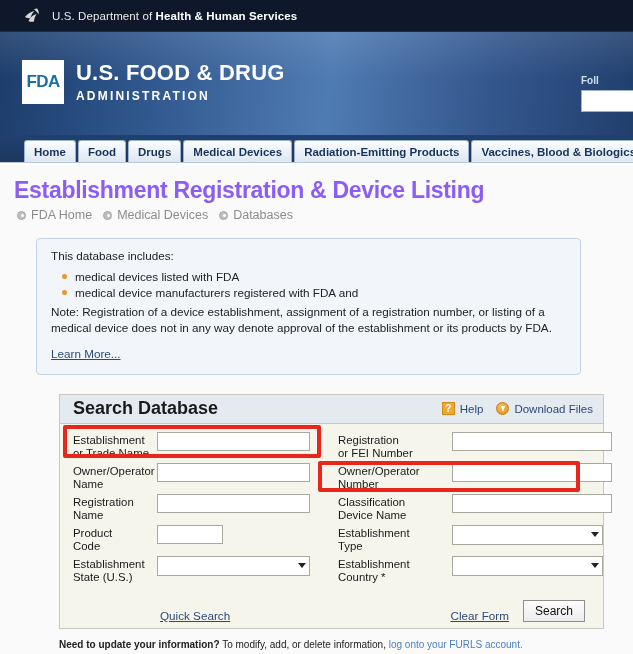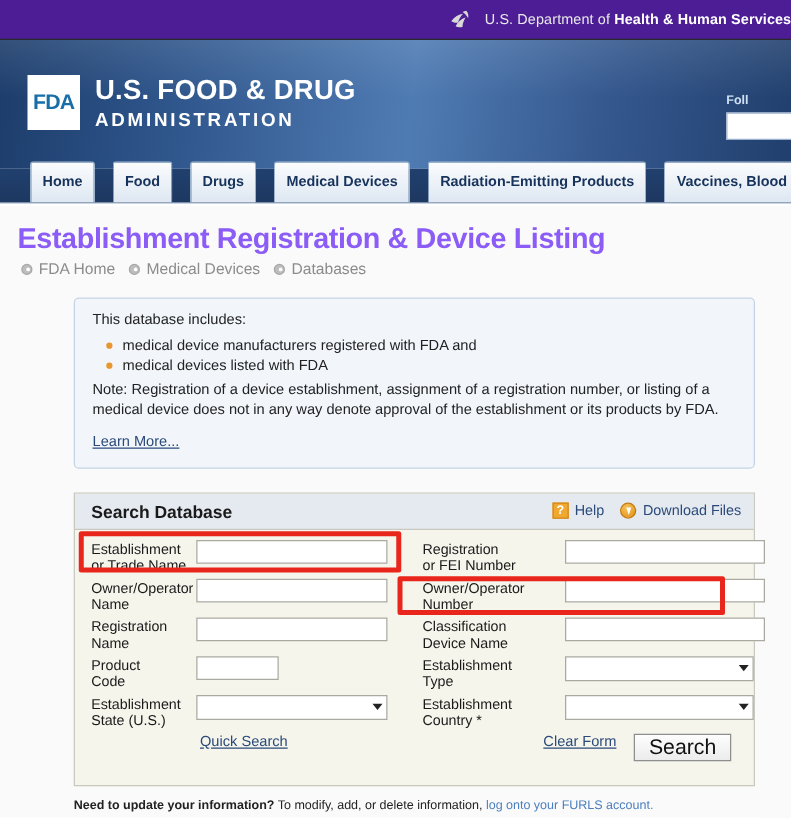--- a/index.html
+++ b/index.html
@@ -13,26 +13,25 @@
   #page {
     position: relative;
     width: 633px; height: 654px;
     overflow: hidden;
     background: #ffffff;
   }
 
   
   .hhs-bar {
     height: 32px;
-    background: #4c1d95;
+    background: #0f172a;
     display: flex;
     align-items: center;
-    padding-left: 32px;
+    padding-left: 22px;
     border-bottom: 1px solid #2a2a2a;
-    justify-content: flex-end;
   }
   .hhs-logo { width: 22px; height: 20px; margin-right: 8px; flex: none; }
   .hhs-text {
     color: #e9e9e9;
     font-size: 11.5px;
     letter-spacing: .1px;
     white-space: nowrap;
   }
   .hhs-text b { color: #ffffff; font-weight: bold; }
 
@@ -69,21 +68,21 @@
     font-family: "Liberation Sans", sans-serif;
   }
   .fda-words { line-height: 1; }
   .fda-line1 {
     color: #ffffff; font-weight: bold;
     font-size: 22px; letter-spacing: .2px;
     white-space: nowrap;
   }
   .fda-line2 {
     color: #ffffff;
-    font-size: 15px; letter-spacing: 2.2px;
+    font-size: 12px; letter-spacing: 2.2px;
     margin-top: 6px; font-weight: bold;
     white-space: nowrap;
   }
   .follow-block {
     position: absolute;
     top: 43px; right: -20px;
     width: 72px;
   }
   .follow-label {
     color: #cfe0f2;
@@ -101,26 +100,26 @@
   
   .nav-wrap {
     height: 27px;
     background: linear-gradient(180deg,#21406e,#1d3861);
     position: relative;
     padding-left: 24px;
     display: flex;
     align-items: flex-end;
   }
   .nav-tab {
-    height: 33px;
+    height: 22px;
     background: linear-gradient(180deg,#fbfcfd,#dde7f2);
     border: 1px solid #9bb3cd;
     border-bottom: none;
     border-radius: 3px 3px 0 0;
-    margin-right: 14px;
+    margin-right: 2px;
     padding: 0 9px;
     display: flex; align-items: center;
     font-size: 11.5px;
     font-weight: bold;
     color: #17335c;
     white-space: nowrap;
     cursor: pointer;
   }
   .nav-rule {
     height: 3px;
@@ -161,21 +160,21 @@
   }
   .bc-link {
     color: #8c8c8c;
     margin-right: 11px;
     cursor: pointer;
     white-space: nowrap;
   }
 
   
   .info-box {
-    margin: 16px 0 0 45px;
+    margin: 16px 0 0 22px;
     width: 545px;
     background: #f2f6fb;
     border: 1px solid #c4d4e6;
     border-radius: 4px;
     padding: 9px 14px 11px 14px;
     font-size: 11.7px;
     color: #222;
     line-height: 1.42;
   }
   .info-box ul { margin: 4px 0 2px 0; padding-left: 22px; list-style: none; }
@@ -201,21 +200,21 @@
     background: #f5f5ec;
   }
   .panel-head {
     height: 29px;
     background: #e5eaf0;
     border-bottom: 1px solid #c9c9c0;
     display: flex; align-items: center;
     padding: 0 10px 0 13px;
   }
   .panel-title {
-    font-size: 14px; font-weight: bold; color: #1a1a1a;
+    font-size: 18px; font-weight: bold; color: #1a1a1a;
     flex: 1; white-space: nowrap;
   }
   .head-link {
     display: flex; align-items: center;
     margin-left: 13px;
     font-size: 11.5px;
     color: #2b4a7a;
     cursor: pointer;
     white-space: nowrap;
   }
@@ -312,21 +311,21 @@
     border-radius: 2px;
     pointer-events: none;
     z-index: 5;
   }
   #hl-establishment { left: 3px;   top: 1px;  width: 258px; height: 33px; }
   #hl-ownernum      { left: 258px; top: 37px; width: 262px; height: 31px; }
 
   
   .action-row {
     height: 35px;
-    display: flex; align-items: flex-start;
+    display: flex; align-items: flex-end;
     padding: 0 18px 0 0;
     border-top: none;
   }
   .quick-search {
     margin-left: 100px;
     font-size: 11.7px;
     color: #2b4a7a;
     text-decoration: underline;
     cursor: pointer;
   }
@@ -336,21 +335,21 @@
     color: #2b4a7a;
     text-decoration: underline;
     cursor: pointer;
     margin-right: 14px;
   }
   .search-btn {
     height: 22px;
     padding: 0 11px;
     background: linear-gradient(180deg,#fdfdfd,#ececec);
     border: 1px solid #8e8e8e;
-    font-size: 17px;
+    font-size: 12px;
     font-family: "Liberation Sans", sans-serif;
     color: #111;
     cursor: pointer;
     display: flex; align-items: center;
   }
 
   
   .notes {
     margin: 9px 0 0 45px;
     width: 560px;
@@ -414,22 +413,22 @@
       <span class="bc-link">FDA Home</span>
       <span class="bc-dot"></span>
       <span class="bc-link">Medical Devices</span>
       <span class="bc-dot"></span>
       <span class="bc-link">Databases</span>
     </div>
 
     <div class="info-box">
       <div>This database includes:</div>
       <ul>
+        <li>medical devices listed with FDA</li>
         <li>medical device manufacturers registered with FDA and</li>
-        <li>medical devices listed with FDA</li>
       </ul>
       <div>Note: Registration of a device establishment, assignment of a registration number, or listing of a medical device does not in any way denote approval of the establishment or its products by FDA.</div>
       <span class="learn-more">Learn More...</span>
     </div>
 
     <div class="panel">
 
       <div class="panel-head">
         <div class="panel-title">Search Database</div>
         <div class="head-link">

